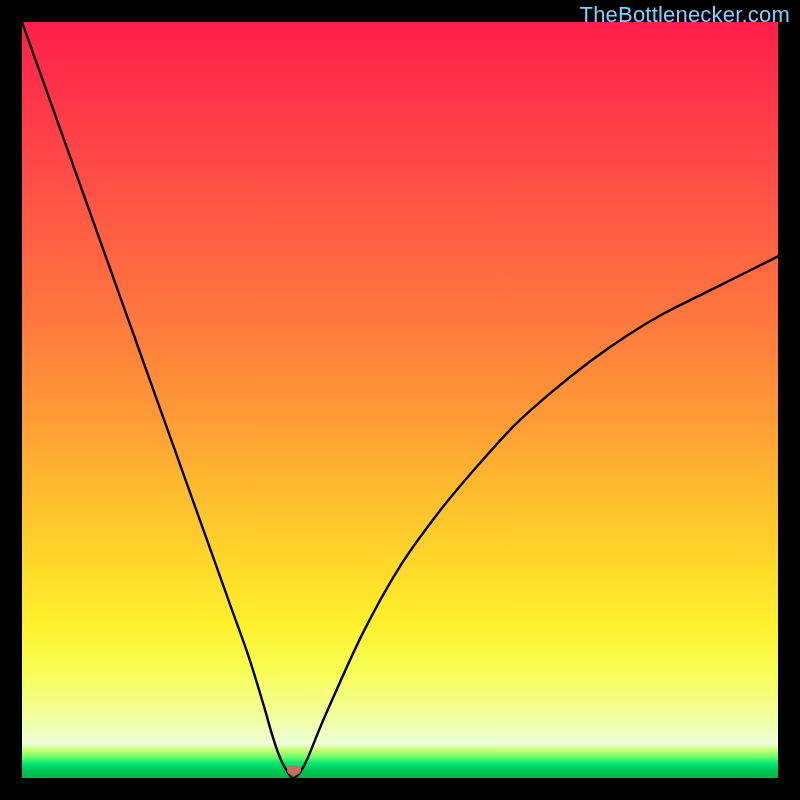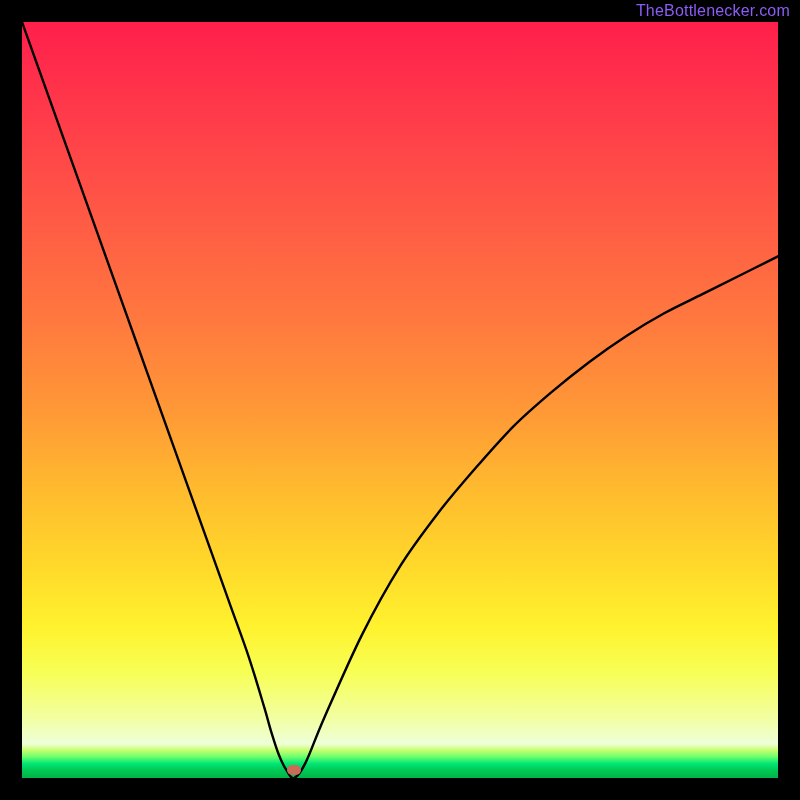--- a/index.html
+++ b/index.html
@@ -70,22 +70,22 @@
     width: 14px;
     height: 10px;
     border-radius: 5px;
     background: #c96b57;
     transform: translate(-50%, -50%);
   }
   .watermark {
     position: absolute;
     top: 2px;
     right: 10px;
-    color: #8b5cf6;
-    font-size: 16px;
+    color: #7dd3fc;
+    font-size: 22px;
     letter-spacing: 0.2px;
     font-weight: 500;
     user-select: none;
     text-align: center;
   }
 </style>
 </head>
 <body>
 
 <div class="frame">

